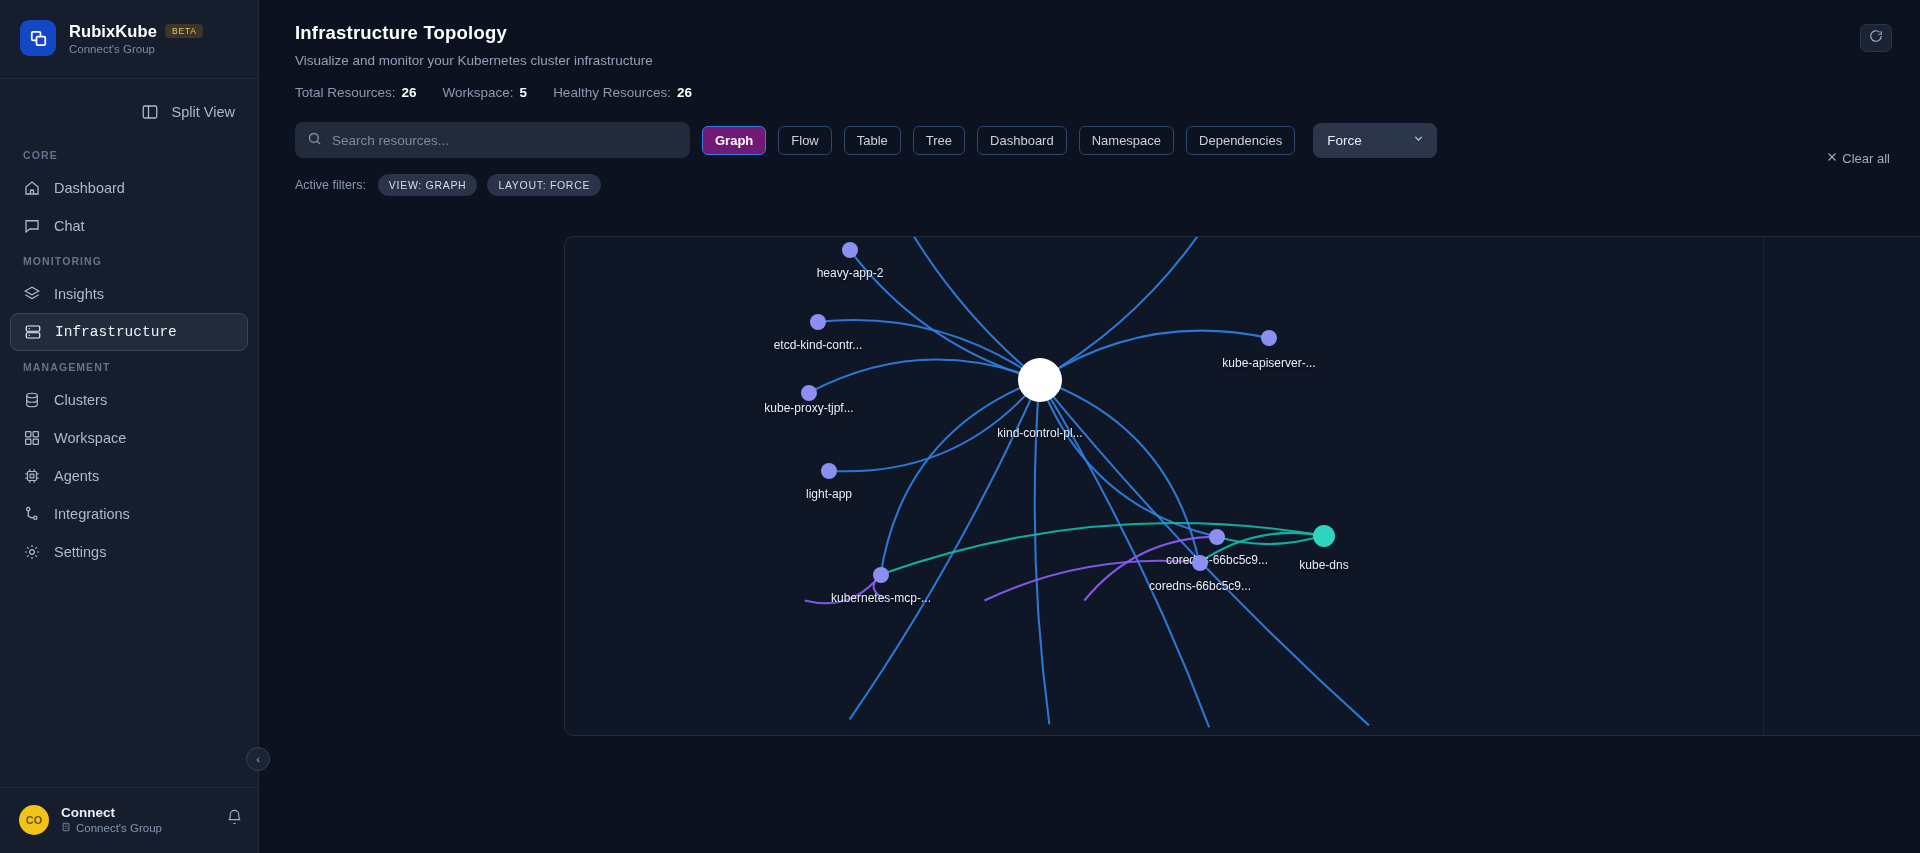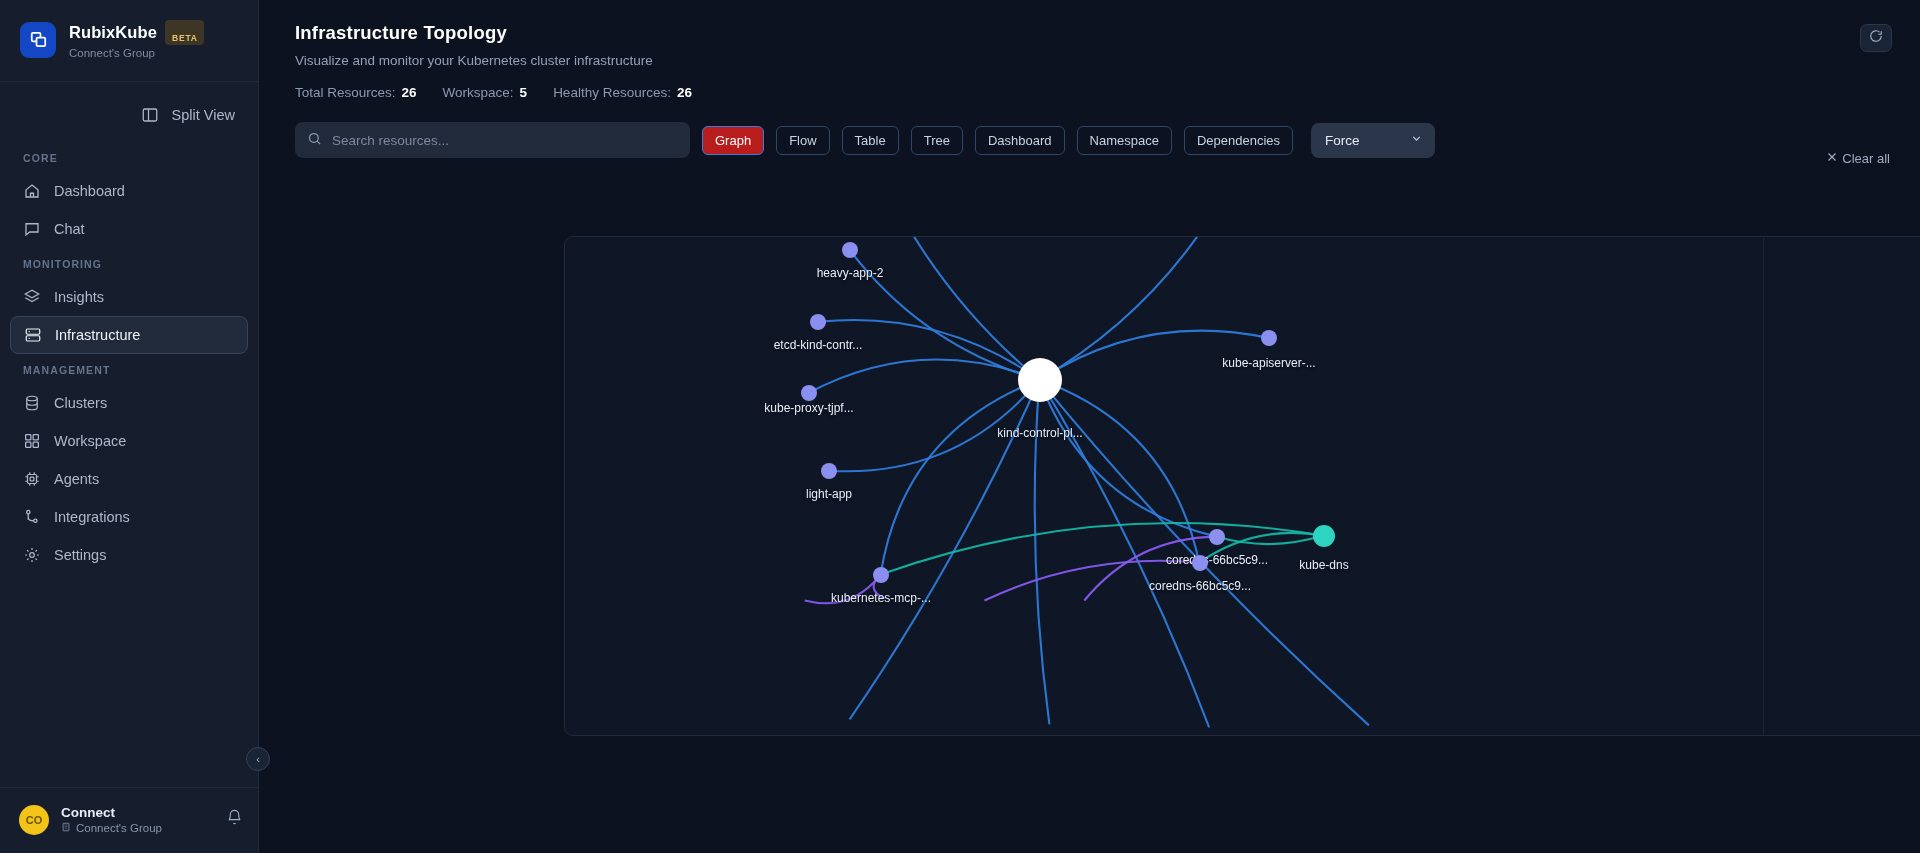--- a/index.html
+++ b/index.html
@@ -23,35 +23,35 @@
   .brand-logo {
     width: 36px; height: 36px; border-radius: 9px;
     background: #1447c4;
     display: flex; align-items: center; justify-content: center;
     flex: 0 0 36px;
   }
   .brand-text { display: flex; flex-direction: column; gap: 2px; }
   .brand-row { display: flex; align-items: center; gap: 8px; }
   .brand-name { color: #ffffff; font-size: 16.5px; font-weight: bold; letter-spacing: .1px; }
   .beta {
-    font-size: 8.5px; font-weight: bold; letter-spacing: .8px;
+    font-size: 8.5px; font-weight: normal; letter-spacing: .8px;
     color: #e8c468; background: #3d3525;
-    padding: 13px 6px 2px 7px; border-radius: 4px;
+    padding: 2px 6px 2px 7px; border-radius: 4px;
   }
   .brand-sub { color: #7e8ba3; font-size: 11.5px; }
   .sb-div { height: 1px; background: #222b3c; margin: 4px 0 0 0; }
 
   .nav-item {
     display: flex; align-items: center; gap: 13px;
     height: 38px; margin: 0 10px; padding: 0 13px;
     border-radius: 8px; color: #aeb9cb; font-size: 14.5px;
     cursor: pointer;
   }
   .nav-item.active {
-    background: #222b3c; border: 1px solid #38445c; color: #eef2f8;
+    background: #222b3c; border: 1px solid #38445c; color: #eef2f8; font-family: Liberation Mono, monospace;
   }
   .nav-item.split { margin-top: 14px; margin-bottom: 8px; justify-content: flex-end; }
   .nav-section {
     color: #66738c; font-size: 10.5px; font-weight: bold;
     letter-spacing: 1.1px; padding: 10px 0 8px 23px;
   }
   .ico { width: 18px; height: 18px; flex: 0 0 18px; display:block; }
   .ico svg { display: block; }
 
   
@@ -108,21 +108,21 @@
     font-family: Liberation Sans, sans-serif;
   }
   .search-input::placeholder { color: #7c89a1; }
   .vbtn {
     height: 29px; padding: 0 12px; border-radius: 6px;
     border: 1px solid #2e4668; background: transparent;
     color: #c7d2e2; font-size: 13px; cursor: pointer;
     display: flex; align-items: center;
     font-family: "Liberation Sans", sans-serif;
   }
-  .vbtn.active { background: #b91c1c; border-color: #2f7fe0; color: #ffffff; font-weight: normal; }
+  .vbtn.active { background: #701a75; border-color: #2f7fe0; color: #ffffff; font-weight: bold; }
   .layout-select {
     margin-left: 6px; width: 124px; height: 35px; border-radius: 8px;
     background: #2c364a; color: #e6ecf6; font-size: 13.5px;
     display: flex; align-items: center; justify-content: space-between;
     padding: 0 12px 0 14px; cursor: pointer;
   }
   .clear-all {
     position: absolute; right: 30px; top: 151px;
     display: flex; align-items: center; gap: 4px;
     color: #9eabc0; font-size: 13px; cursor: pointer;
@@ -367,20 +367,25 @@
     <div class="clear-all">
       <span style="display:block">
         <svg width="12" height="12" viewBox="0 0 24 24" fill="none" stroke="currentColor" stroke-width="2.2">
           <line x1="5" y1="5" x2="19" y2="19"></line>
             <line x1="19" y1="5" x2="5" y2="19"></line>
         </svg>
       </span>
       <span>Clear all</span>
     </div>
 
+    <div class="filters">
+      <span class="filters-label">Active filters:</span>
+      <span class="pill">VIEW: GRAPH</span>
+      <span class="pill">LAYOUT: FORCE</span>
+    </div>
 
     <div class="canvas-outer">
       <div class="canvas-right-edge"></div>
 
       <svg class="canvas-inner" id="graph-edges" viewBox="0 0 1570 500" preserveAspectRatio="none">
           <path d="M475,143 Q374.43365325378807,59.735902682364554 318,-58" stroke="#2f7fe0" stroke-width="2.1" fill="none" opacity=".92"></path>
           <path d="M475,143 Q589.2052496013139,76.4630857079951 657,-37" stroke="#2f7fe0" stroke-width="2.1" fill="none" opacity=".92"></path>
           <path d="M475,143 Q358.5420112075044,109.36167592749361 285,13" stroke="#2f7fe0" stroke-width="2.1" fill="none" opacity=".92"></path>
           <path d="M475,143 Q374.8693984712671,72.39644033411545 253,85" stroke="#2f7fe0" stroke-width="2.1" fill="none" opacity=".92"></path>
           <path d="M475,143 Q580.8409379175365,74.78749483609195 704,101" stroke="#2f7fe0" stroke-width="2.1" fill="none" opacity=".92"></path>

